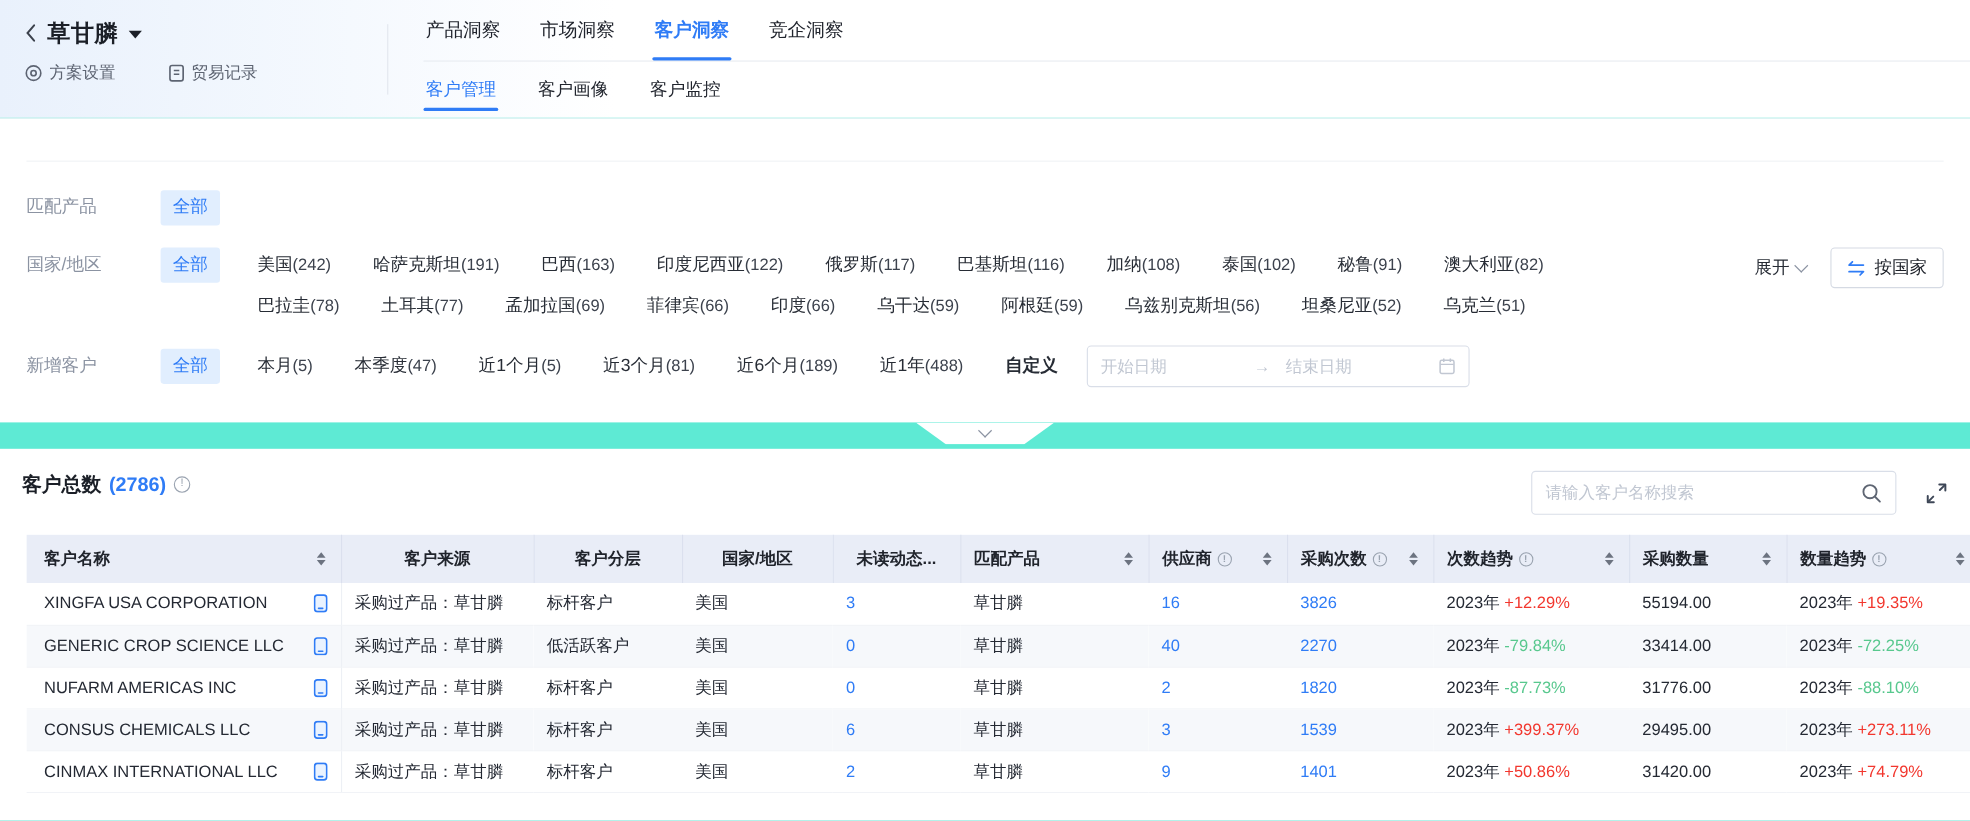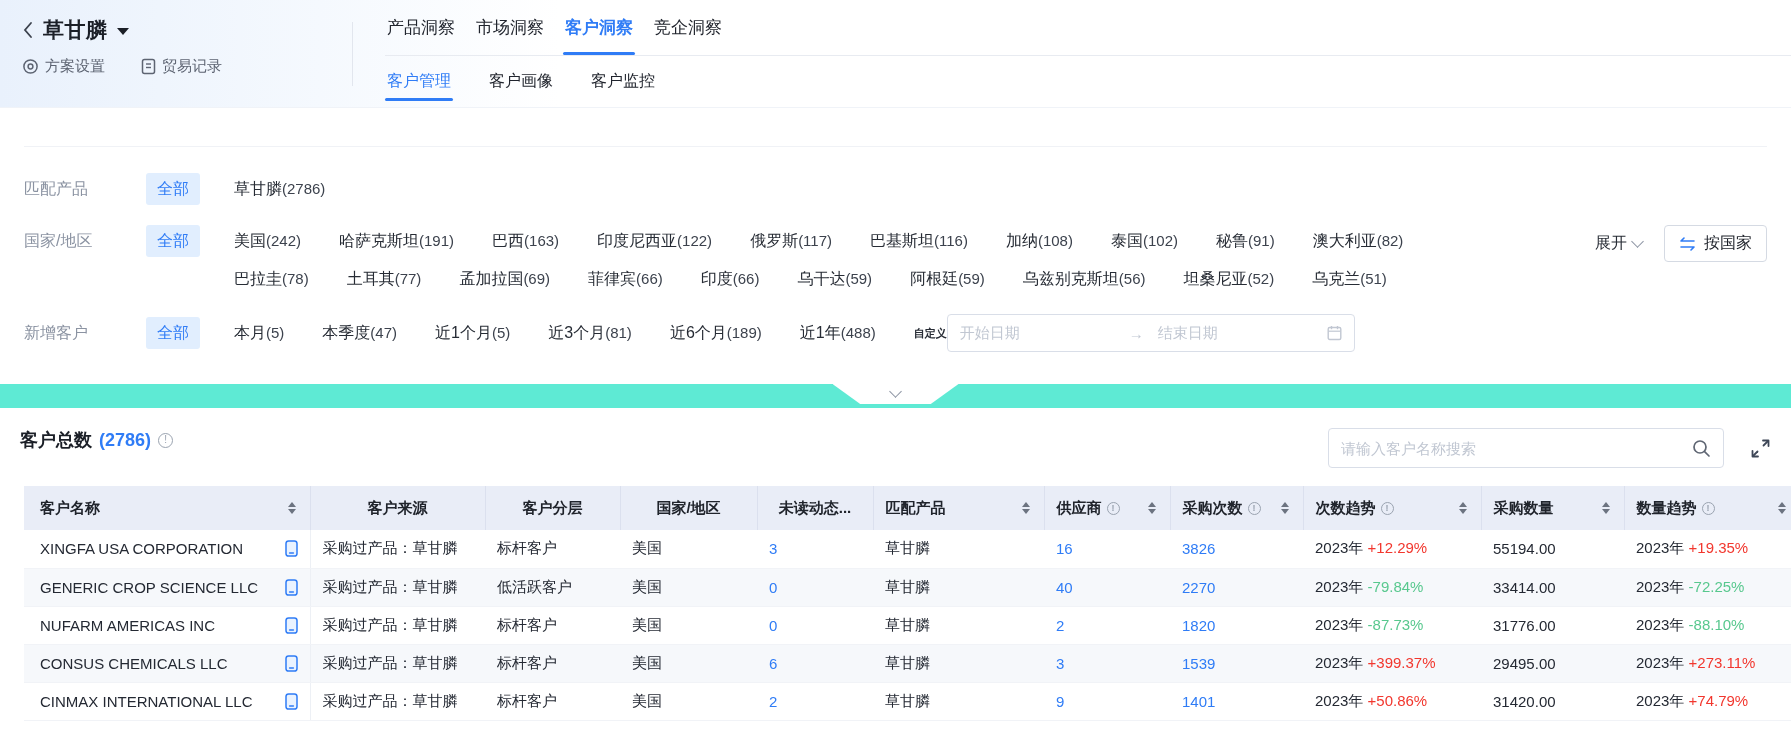--- a/index.html
+++ b/index.html
@@ -15,26 +15,26 @@
   .topbar {
     height:108px; display:flex; align-items:stretch;
     background:linear-gradient(90deg,#e9f1fc 0px,#f5f9fe 320px,#ffffff 560px);
     border-bottom:1px solid #f0f3f8;
   }
   .topbar-left { width:352px; padding:16px 0 0 22px; flex:none; }
   .title-row { display:flex; align-items:center; gap:9px; }
   .back-btn { display:inline-flex; align-items:center; cursor:pointer; }
   .page-title { font-size:21px; font-weight:bold; color:#1b1f27; letter-spacing:.5px; }
   .title-caret { width:0; height:0; border-left:6px solid transparent; border-right:6px solid transparent; border-top:7px solid #1b1f27; margin-top:2px; }
-  .actions-row { margin-top:13px; display:flex; gap:36px; }
+  .actions-row { margin-top:13px; display:flex; gap:48px; }
   .action-item { display:flex; align-items:center; gap:6px; color:#5d6472; font-size:15px; cursor:pointer; }
   .vdiv { width:1px; background:#e2e6ee; height:64px; align-self:center; flex:none; }
 
   .topbar-right { flex:1; display:flex; flex-direction:column; padding-left:32px; }
-  .main-tabs { display:flex; gap:17px; height:55px; align-items:center; }
+  .main-tabs { display:flex; gap:32px; height:55px; align-items:center; }
   .main-tab { font-size:17px; color:#20242d; cursor:pointer; position:relative; height:100%; display:flex; align-items:center; padding:0 2px; }
   .main-tab.active { color:var(--accent); font-weight:bold;text-align:center; }
   .main-tab.active::after { content:""; position:absolute; left:0; right:0; bottom:0; height:3px; background:var(--accent); border-radius:2px; }
   .tabs-sep { height:1px; background:#e8ebf1; }
   .sub-tabs { display:flex; gap:34px; flex:1; align-items:center; }
   .sub-tab { font-size:16px; color:#20242d; cursor:pointer; position:relative; height:100%; display:flex; align-items:center; padding:0 2px; }
   .sub-tab.active { color:var(--accent); }
   .sub-tab.active::after { content:""; position:absolute; left:0; right:0; bottom:6px; height:3px; background:var(--accent); border-radius:2px; }
 
   
@@ -50,22 +50,22 @@
   .opt-lines { flex:1; min-width:0; }
   .opt-line { display:flex; flex-wrap:nowrap; }
   .opt-line + .opt-line { margin-top:6px; }
   .opt-item { font-size:16px; color:#272c35; line-height:32px; margin-right:38px; cursor:pointer; white-space:nowrap; }
   .opt-item .cnt { color:#3c424d; font-size:15px; }
   .row-right { flex:none; display:flex; align-items:center; gap:22px; margin-left:12px; }
   .expand-link { font-size:16px; color:#272c35; cursor:pointer; display:flex; align-items:center; gap:6px; }
   .chev { width:9px; height:9px; border-right:1.5px solid #8b93a2; border-bottom:1.5px solid #8b93a2; transform:rotate(45deg); margin-top:-4px; }
   .by-country-btn { display:flex; align-items:center; gap:8px; border:1px solid #d5dae3; border-radius:4px; padding:7px 14px; font-size:16px; color:#1b1f27; background:#fff; cursor:pointer; }
 
-  .custom-link { font-size:11px; color:#272c35; line-height:32px; cursor:pointer; white-space:nowrap; font-weight:bold; }
-  .date-range { display:flex; align-items:center; width:408px; height:38px; border:1px solid #d9dee8; border-radius:4px; padding:0 12px; background:#fff; margin-top:-3px; cursor:text; }
+  .custom-link { font-size:16px; color:#272c35; line-height:32px; margin-right:26px; cursor:pointer; white-space:nowrap; font-weight:bold; }
+  .date-range { display:flex; align-items:center; width:348px; height:38px; border:1px solid #d9dee8; border-radius:4px; padding:0 12px; background:#fff; margin-top:-3px; cursor:text; }
   .date-range .ph { color:#c1c7d2; font-size:15px; }
   .date-range .ph.start { flex:1; }
   .date-range .ph.end { flex:1; padding-left:14px; }
   .range-arrow { color:#c1c7d2; font-size:15px; flex:none; }
 
   .collapse-notch {
     position:absolute; left:50%; bottom:-20px; transform:translateX(-50%);
     width:126px; height:20px; background:#fff;
     clip-path:polygon(0 0,100% 0,78% 100%,22% 100%);
     display:flex; align-items:flex-start; justify-content:center; cursor:pointer;
@@ -75,21 +75,21 @@
   
   .table-card { background:#fff; margin-top:24px; padding:20px 0 0; height:360px; }
   .table-head { display:flex; align-items:flex-start; justify-content:space-between; padding:0 20px; height:42px; }
   .th-left { display:flex; align-items:center; gap:7px; }
   .tbl-title { font-size:18px; font-weight:bold; color:#1b1f27; }
   .tbl-total { font-size:18px; font-weight:bold; color:var(--accent); }
   .info-circle { width:15px; height:15px; border:1.4px solid #9aa3b0; border-radius:50%; color:#9aa3b0; font-size:10px; line-height:12px; text-align:center; display:inline-block; flex:none; }
   .info-circle::after { content:"!"; }
   .info-circle.sm { width:13px; height:13px; font-size:9px; line-height:10px; border-width:1.2px; }
   .th-right { display:flex; align-items:center; gap:26px; }
-  .search-box { display:flex; align-items:center; width:396px; height:40px; border:1px solid #d9dee8; border-radius:4px; padding:0 12px; background:#fff; }
+  .search-box { display:flex; align-items:center; width:332px; height:40px; border:1px solid #d9dee8; border-radius:4px; padding:0 12px; background:#fff; }
   .search-box input { border:none; outline:none; flex:1; font-size:15px; color:#272c35; font-family:inherit; background:transparent; }
   .search-box input::placeholder { color:#c1c7d2; }
 
   .table-scroll { margin:16px 0 0 24px; width:1767px; overflow:hidden; }
   table { border-collapse:collapse; table-layout:fixed; width:1776px; }
   thead th { background:#e9edf7; height:44px; font-size:15px; font-weight:bold; color:#20242c; text-align:left; padding:0 12px; border-right:1px solid #dbe0ee; }
   thead th:first-child { padding-left:16px; }
   .th-inner { display:flex; align-items:center; gap:5px;justify-content:center; }
   .sorter { margin-left:auto; display:flex; flex-direction:column; align-items:center; gap:2px; cursor:pointer; flex:none; padding-right:2px; }
   .car { width:0; height:0; border-left:4.5px solid transparent; border-right:4.5px solid transparent; }
@@ -156,25 +156,20 @@
         </div>
     </div>
   </header>
 
   <section class="filter-card">
     <div class="filter-hr"></div>
 
     <div class="filter-row r1">
       <span class="filter-label">匹配产品</span>
       <span class="chip-all">全部</span>
-      <div class="opt-lines">
-          <div class="opt-line">
-            <span class="opt-item"><span>草甘膦</span><span class="cnt">(2786)</span></span>
-          </div>
-        </div>
     </div>
 
     <div class="filter-row r2">
       <span class="filter-label">国家/地区</span>
       <span class="chip-all">全部</span>
       <div class="opt-lines">
           <div class="opt-line">
             <span class="opt-item"><span>美国</span><span class="cnt">(242)</span></span>
             <span class="opt-item"><span>哈萨克斯坦</span><span class="cnt">(191)</span></span>
             <span class="opt-item"><span>巴西</span><span class="cnt">(163)</span></span>

